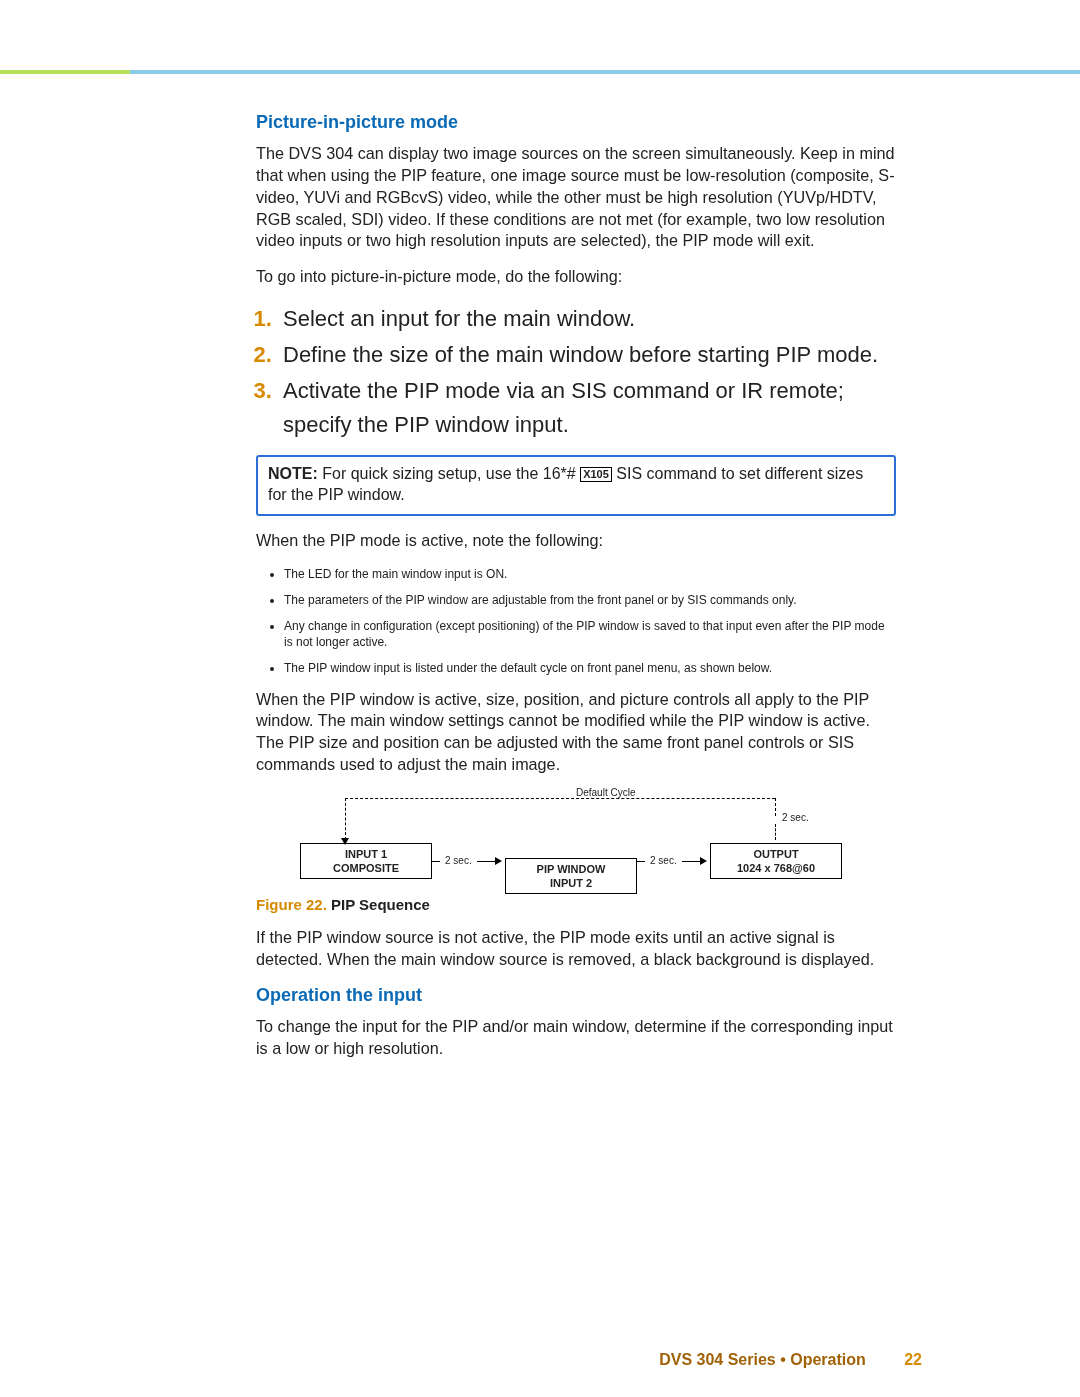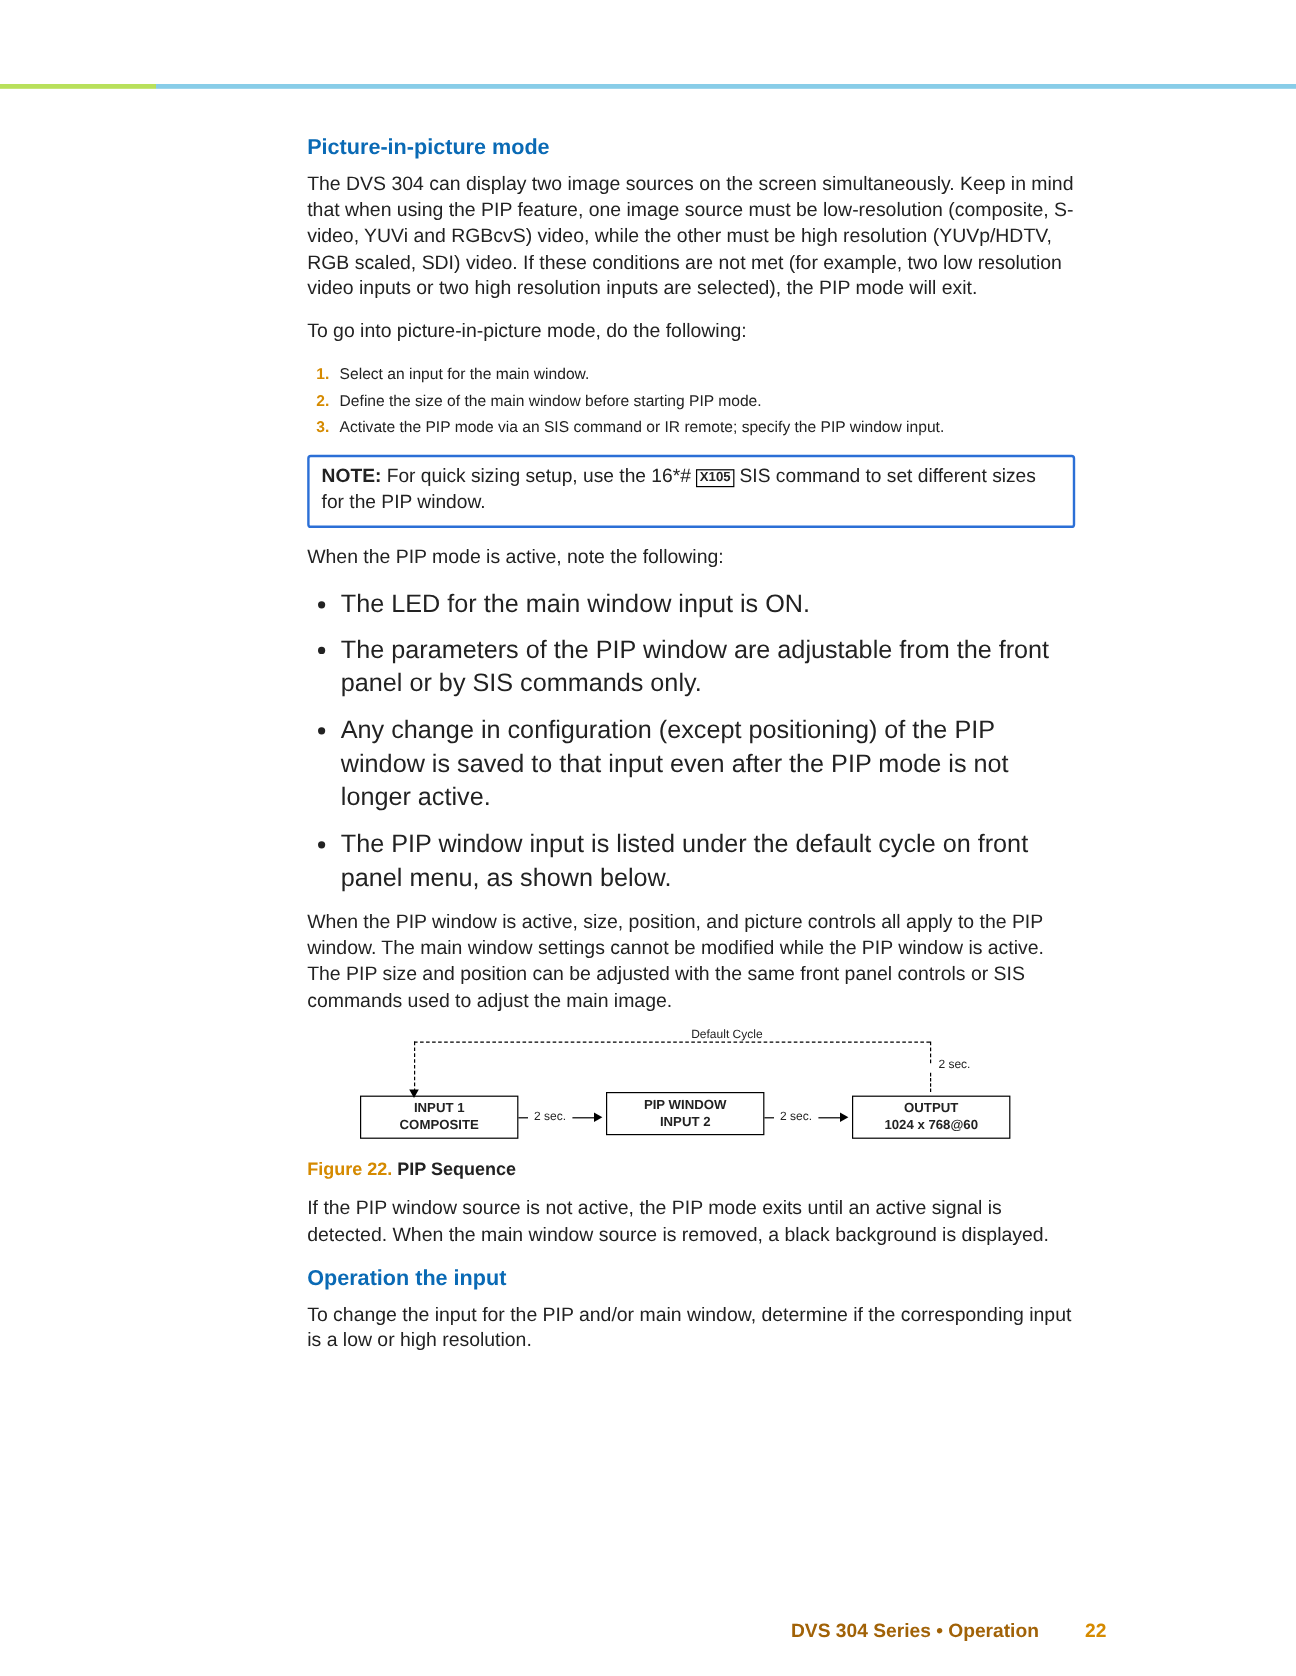--- a/index.html
+++ b/index.html
@@ -3,24 +3,24 @@
 <meta charset="utf-8">
 <style>
   html,body{margin:0;padding:0;background:#fff;}
   body{width:1080px;height:1397px;position:relative;font-family:"Segoe UI",Arial,Helvetica,sans-serif;color:#222;}
   .topbar{position:absolute;left:0;top:70px;width:130px;height:4px;background:#b8e05b;}
   .topbar2{position:absolute;left:130px;top:70px;width:950px;height:4px;background:#88cde8;}
   .page{position:absolute;left:256px;top:112px;width:640px;}
   .h3{color:#0a6ab5;font-weight:700;font-size:18px;margin:0 0 10px 0;}
   p{margin:0 0 14px 0;font-size:16.2px;line-height:1.35;}
   ol{padding-left:22px;margin:0 0 12px 0;}
-  ol li{font-size:13px;line-height:1.55;padding-left:5px;margin-bottom:2px;}
+  ol li{font-size:22px;line-height:1.55;padding-left:5px;margin-bottom:2px;}
   ol li::marker{color:#d58a00;font-weight:700;}
   ul{list-style:disc;padding-left:28px;margin:0 0 12px 0;}
-  ul li{font-size:21px;line-height:1.35;margin-bottom:10px;}
+  ul li{font-size:12px;line-height:1.35;margin-bottom:10px;}
   .notebox{border:2px solid #2b6fd6;border-radius:3px;padding:6px 20px 8px 10px;margin:6px 0 14px 0;font-size:16px;line-height:1.35;}
   .notebox b{font-weight:700;}
   .x105{display:inline-block;border:1px solid #000;font-size:11px;font-weight:700;padding:0 2px;line-height:13px;vertical-align:1px;}
   .fig-caption{font-size:15px;margin:6px 0 14px 0;}
   .fig-caption .fl{color:#d58a00;font-weight:700;}
   .fig-caption .ft{color:#222;font-weight:700;}
   .footer{position:absolute;left:0;bottom:28px;width:1080px;text-align:right;padding-right:158px;box-sizing:border-box;font-size:16px;}
   .footer .ft1{color:#a16207;font-weight:700;}
   .footer .pn{color:#d58a00;font-weight:700;margin-left:34px;}
   
@@ -76,21 +76,21 @@
     <div class="dashv" style="left:475px;top:8px;height:18px;"></div>
     <div class="dashv" style="left:475px;top:34px;height:16px;"></div>
     <div class="ahd" style="left:41px;top:48px;"></div>
     <div class="tlabel" style="left:232px;top:-3px;margin-left:44px;">Default Cycle</div>
     <div class="tlabel" style="left:482px;top:22px;">2 sec.</div>
 
     <div class="dbox" style="left:0;top:53px;">
       <div>INPUT 1</div>
       <div>COMPOSITE</div>
     </div>
-    <div class="dbox" style="left:205px;top:50px;">
+    <div class="dbox" style="left:205px;top:68px;">
       <div>PIP WINDOW</div>
       <div>INPUT 2</div>
     </div>
     <div class="dbox" style="left:410px;top:53px;">
       <div>OUTPUT</div>
       <div>1024 x 768@60</div>
     </div>
 
     <div class="aline" style="left:132px;top:71px;width:8px;"></div>
     <div class="tlabel" style="left:145px;top:65px;">2 sec.</div>

